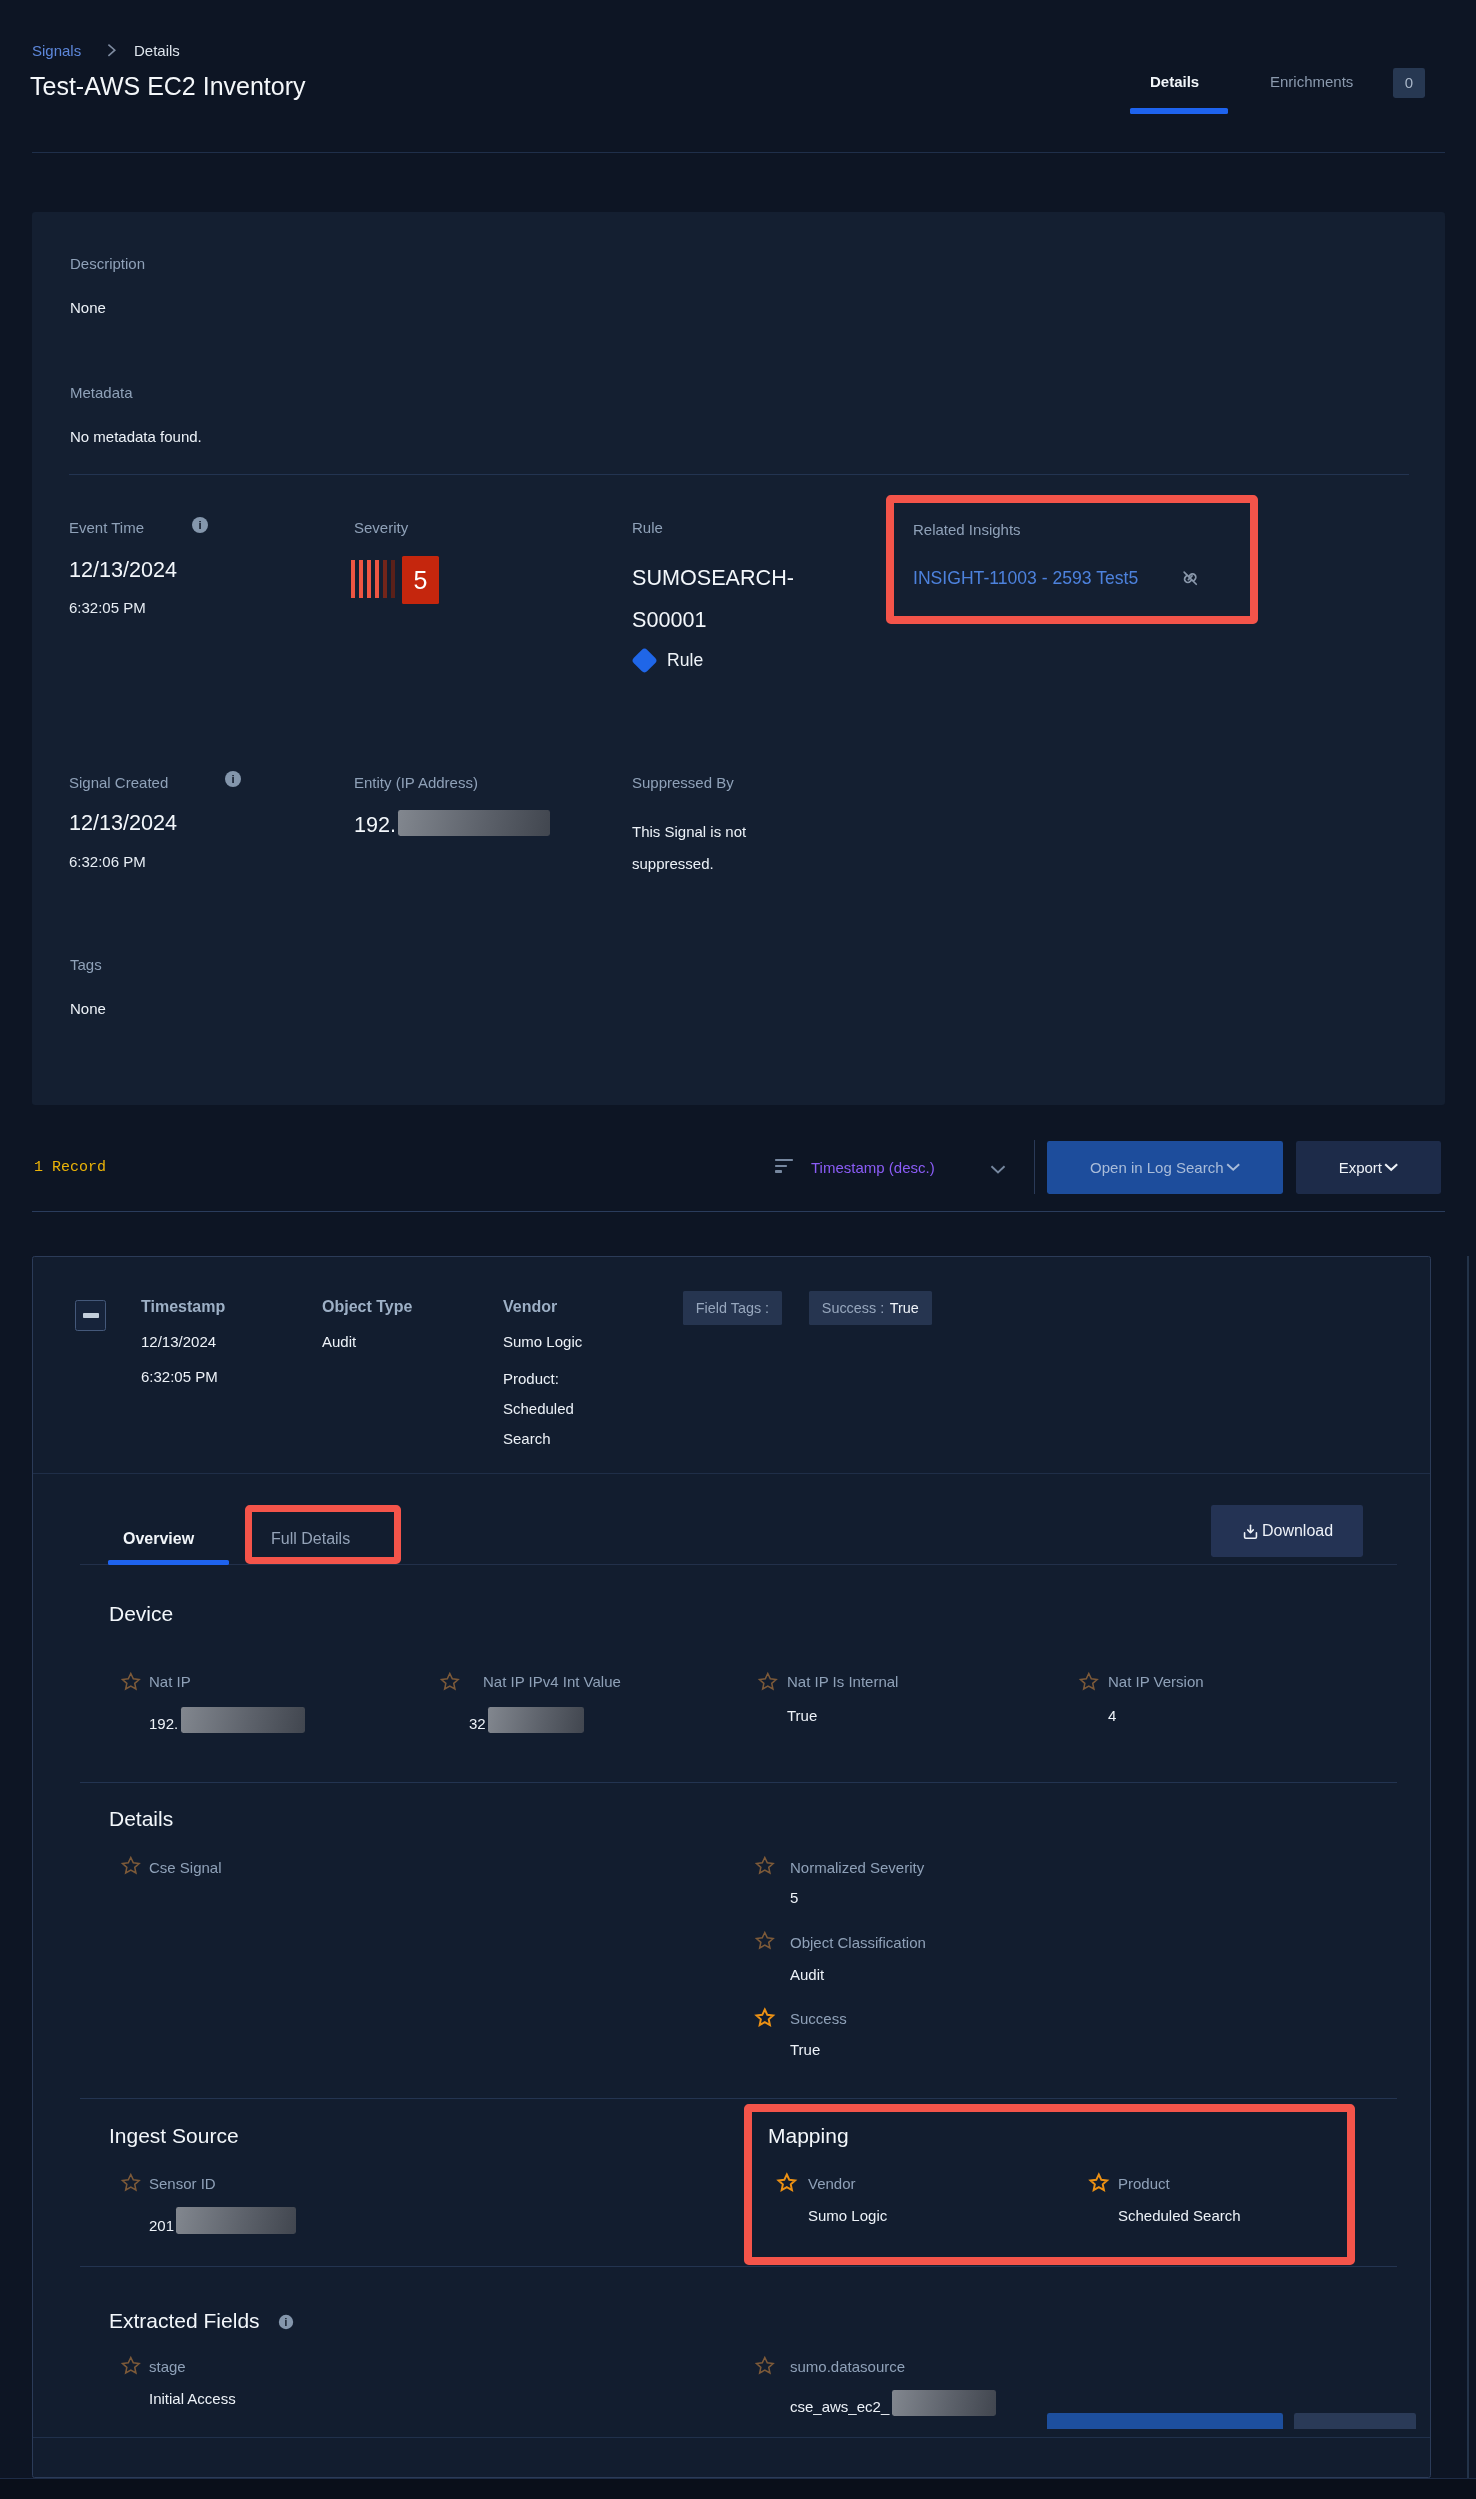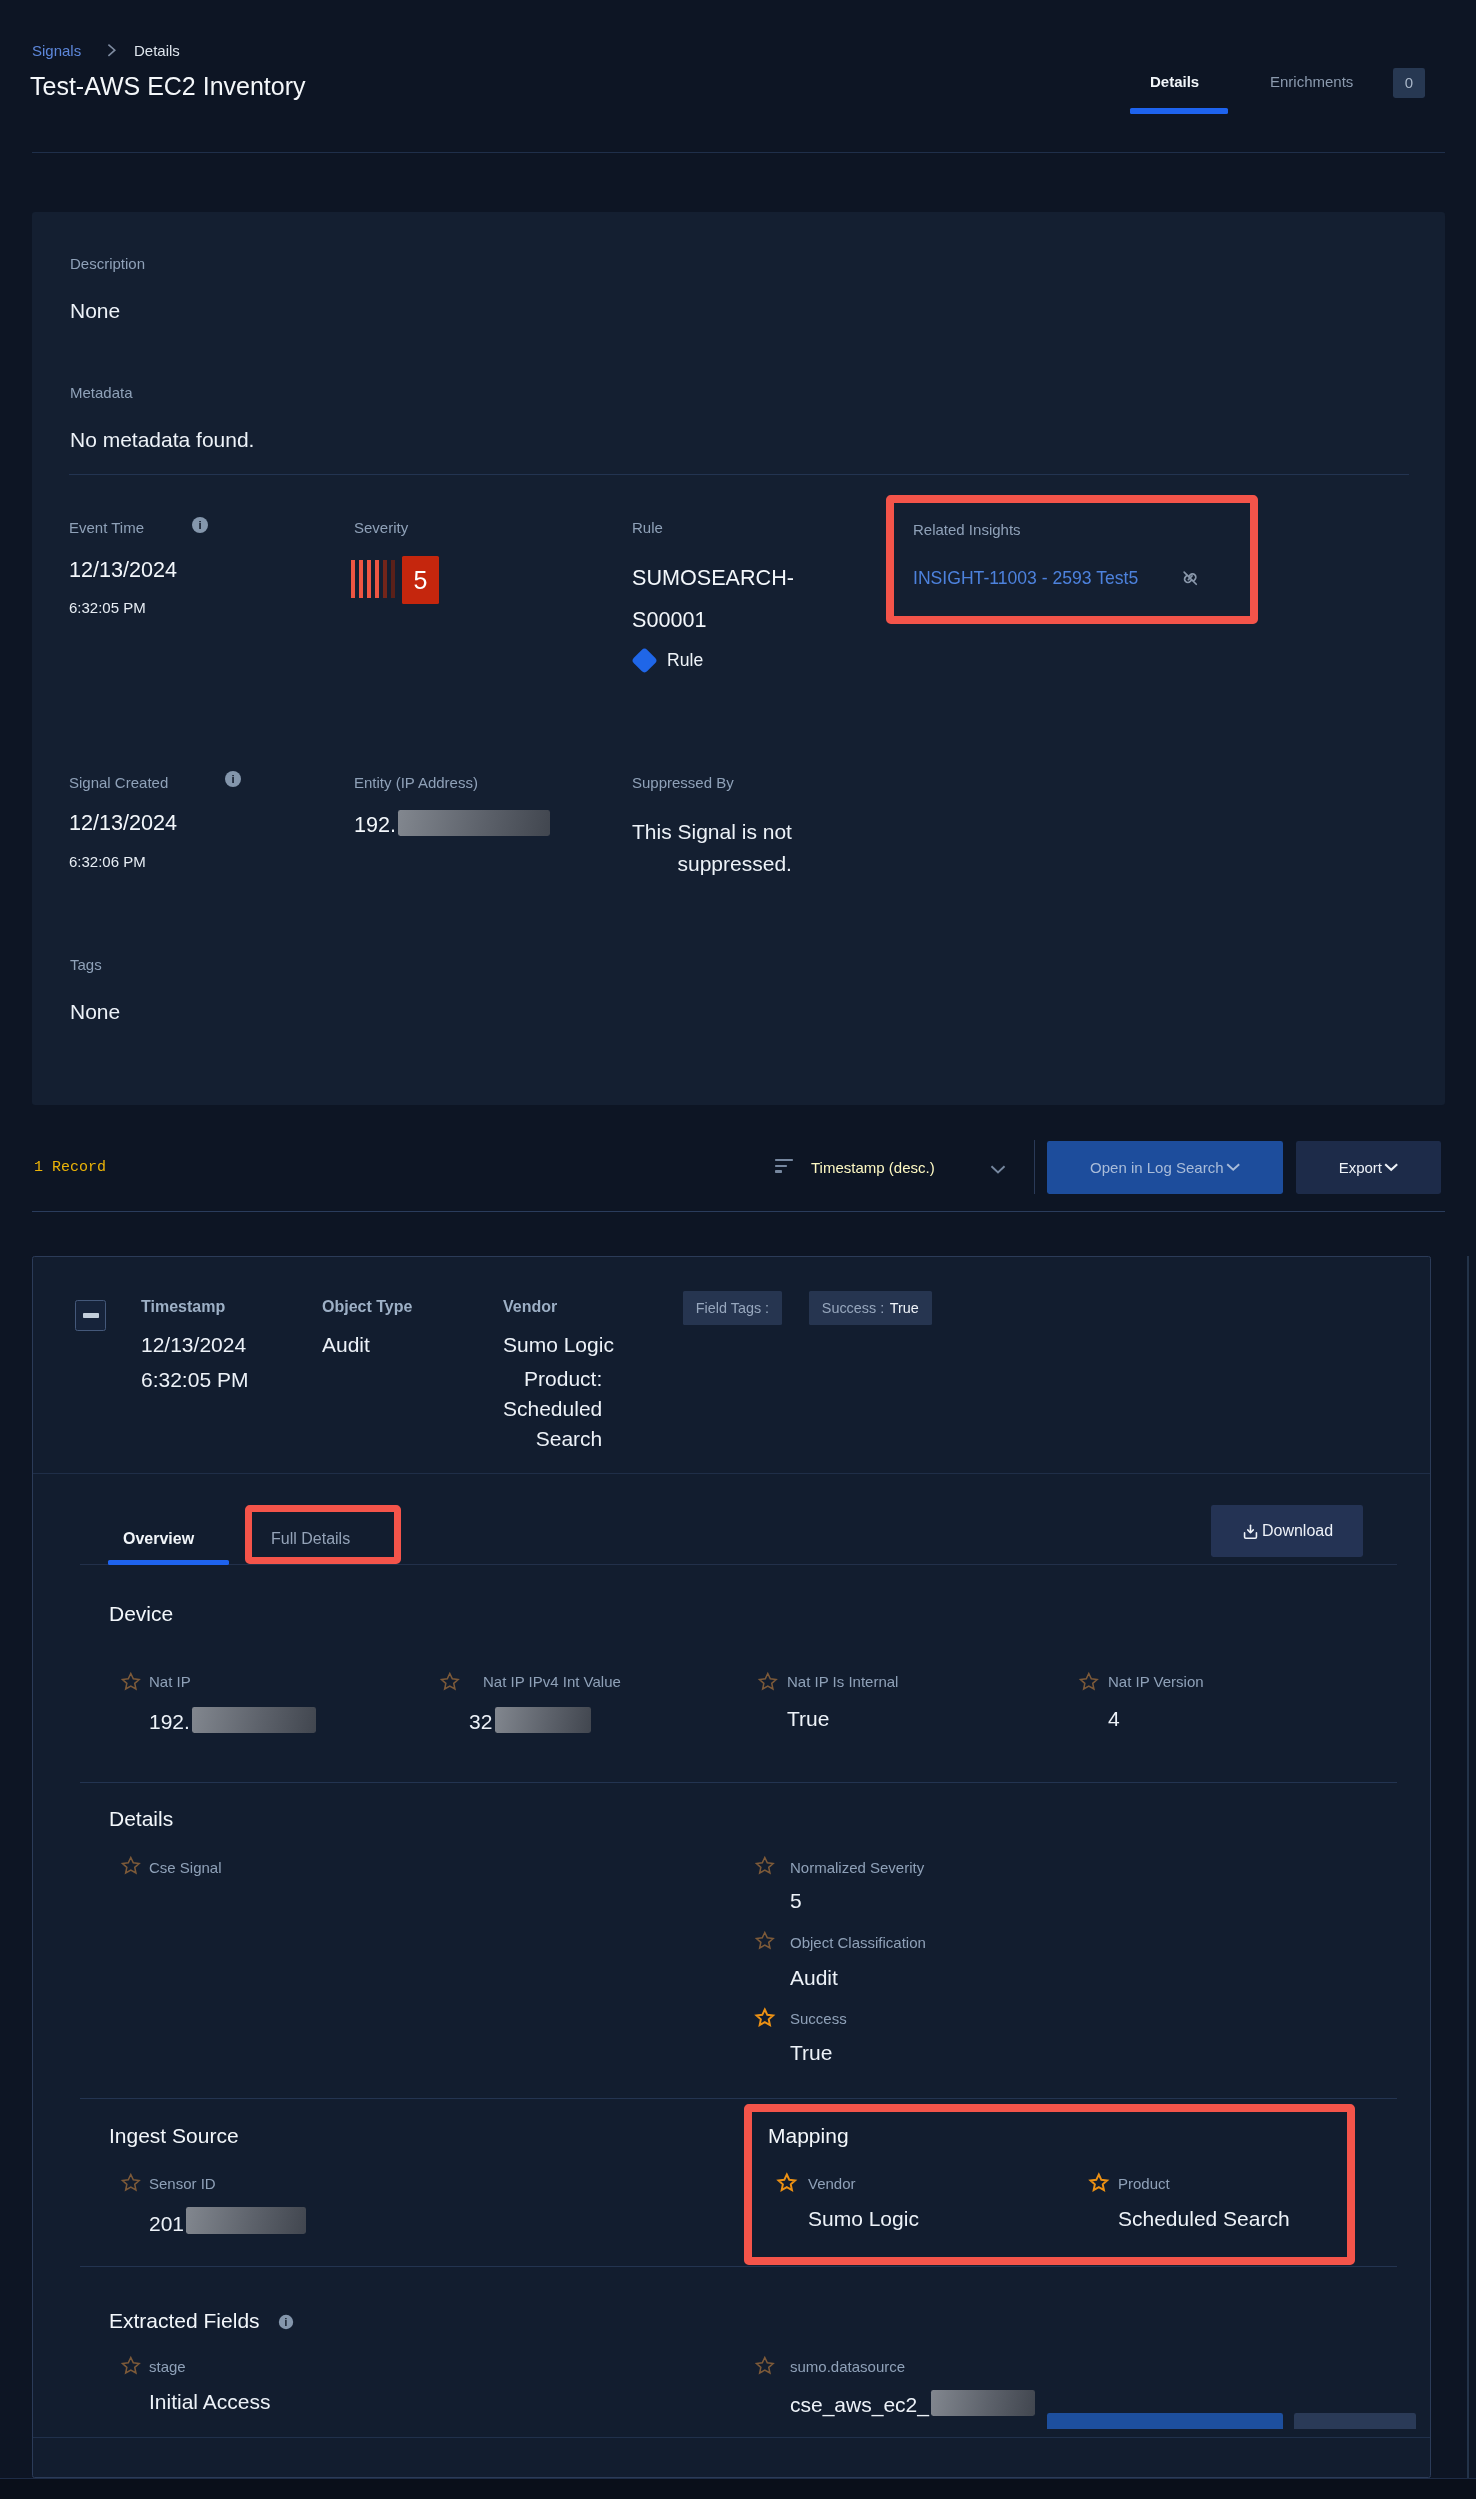--- a/index.html
+++ b/index.html
@@ -1,20 +1,20 @@
 <!DOCTYPE html>
 <html style="font-size:12.8px"><head>
 <meta charset="utf-8">
 <style>
   html,body{margin:0;padding:0;background:#0d1524;}
   #screen{position:relative;width:1477px;height:2500px;background:#0d1524;overflow:hidden;
           font-family:"Liberation Sans","DejaVu Sans",sans-serif;color:#edf2f8;}
   .abs{position:absolute;}
   .lbl{font-size:15px;color:#8fa1b8;text-align:right;}
-  .val{font-size:21px;color:#edf2f8;text-align:right;}
+  .val{font-size:15px;color:#edf2f8;}
   .val-lg{font-size:21.6px;color:#f3f7fb;}
   .val-sm{font-size:15px;color:#e7edf4;}
   .card{position:absolute;background:#141f31;border-radius:3.2px;}
   .divider{position:absolute;height:0.8px;background:#233451;}
   .vline{position:absolute;width:1.6px;background:#233349;}
   .heading{font-size:21px;color:#f3f7fb;}
   .col-lbl{font-size:16px;font-weight:700;color:#9db0c6;}
   .pre{white-space:pre-line;}
   .info{display:inline-block;width:16px;height:16px;border-radius:50%;background:#8496ac;
         color:#0d1524;font-size:11.2px;font-weight:700;text-align:center;line-height:16px;}
@@ -116,21 +116,21 @@
   <div class="abs lbl" style="left:70px;top:956px;">Tags</div>
   <div class="abs val" style="left:70px;top:1000px;">None</div>
 
   <div class="abs" style="left:34px;top:1159px;font-size:15px;color:#eab308;font-family:Liberation Mono, monospace;">1 Record</div>
 
   <div class="abs sort-icon" style="left:775px;top:1159px;">
     <span style="width:17.6px;"></span>
       <span style="width:12px;"></span>
       <span style="width:7.2px;"></span>
   </div>
-  <div class="abs" style="left:811px;top:1159px;font-size:15px;color:#fef9c3;">Timestamp (desc.)</div>
+  <div class="abs" style="left:811px;top:1159px;font-size:15px;color:#8b5cf6;">Timestamp (desc.)</div>
   <svg class="abs" style="left:990px;top:1165px;" width="16" height="9.6" viewBox="0 0 18 11">
       <path d="M1.5 1.5l7.5 7 7.5-7" fill="none" stroke="#76879f" stroke-width="2.2"></path>
     </svg>
 
   <div class="vline" style="left:1034px;top:1140px;height:54px;width:0.8px;background:#2a3a58;"></div>
 
   <div class="btn" style="left:1047px;top:1141px;width:236px;height:53px;background:#1d4d9c;color:#a9bcd9;">
     <span>Open in Log Search</span>
     <svg width="14.4" height="8.8" viewBox="0 0 18 11">
         <path d="M1.5 1.5l7.5 7 7.5-7" fill="none" stroke="#a9bcd9" stroke-width="2.4"></path>

